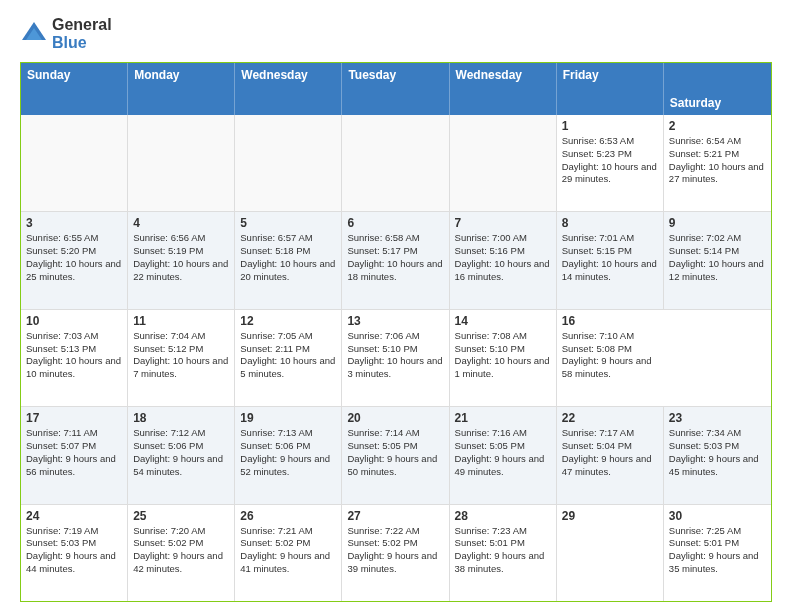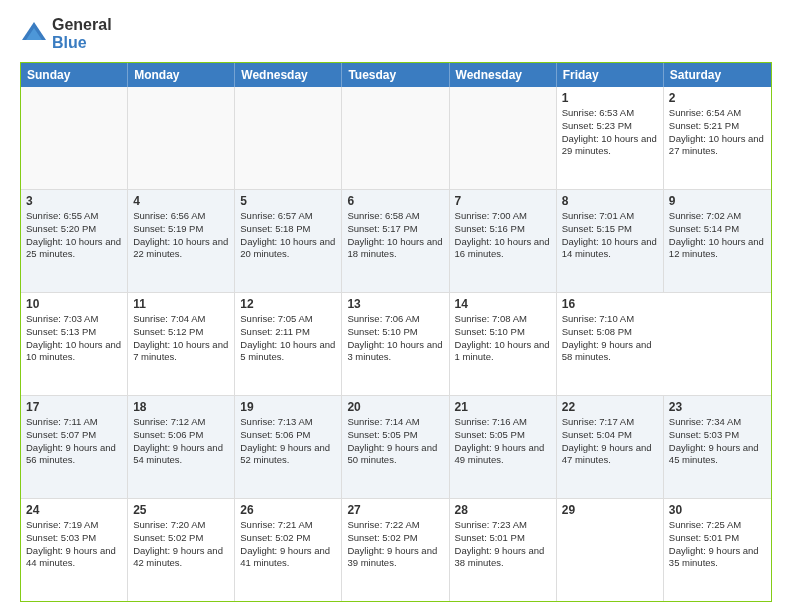--- a/index.html
+++ b/index.html
@@ -56,21 +56,21 @@
       grid-template-columns: repeat(7, 1fr);
       background: #3a7cc1;
     }
     .cal-header-cell {
       color: #fff;
       font-size: 12px;
       font-weight: bold;
       padding: 5px 6px;
       border-right: 1px solid rgba(255,255,255,0.3);
     }
-    .cal-header-cell:last-child { border-right: none; }
+    .cal-header-cell:last-child { border-right: none; margin-top: 28px; }
     .cal-body {
       flex: 1;
       display: flex;
       flex-direction: column;
     }
     .cal-row {
       display: grid;
       grid-template-columns: repeat(7, 1fr);
       flex: 1;
       border-bottom: 1px solid #ddd;

